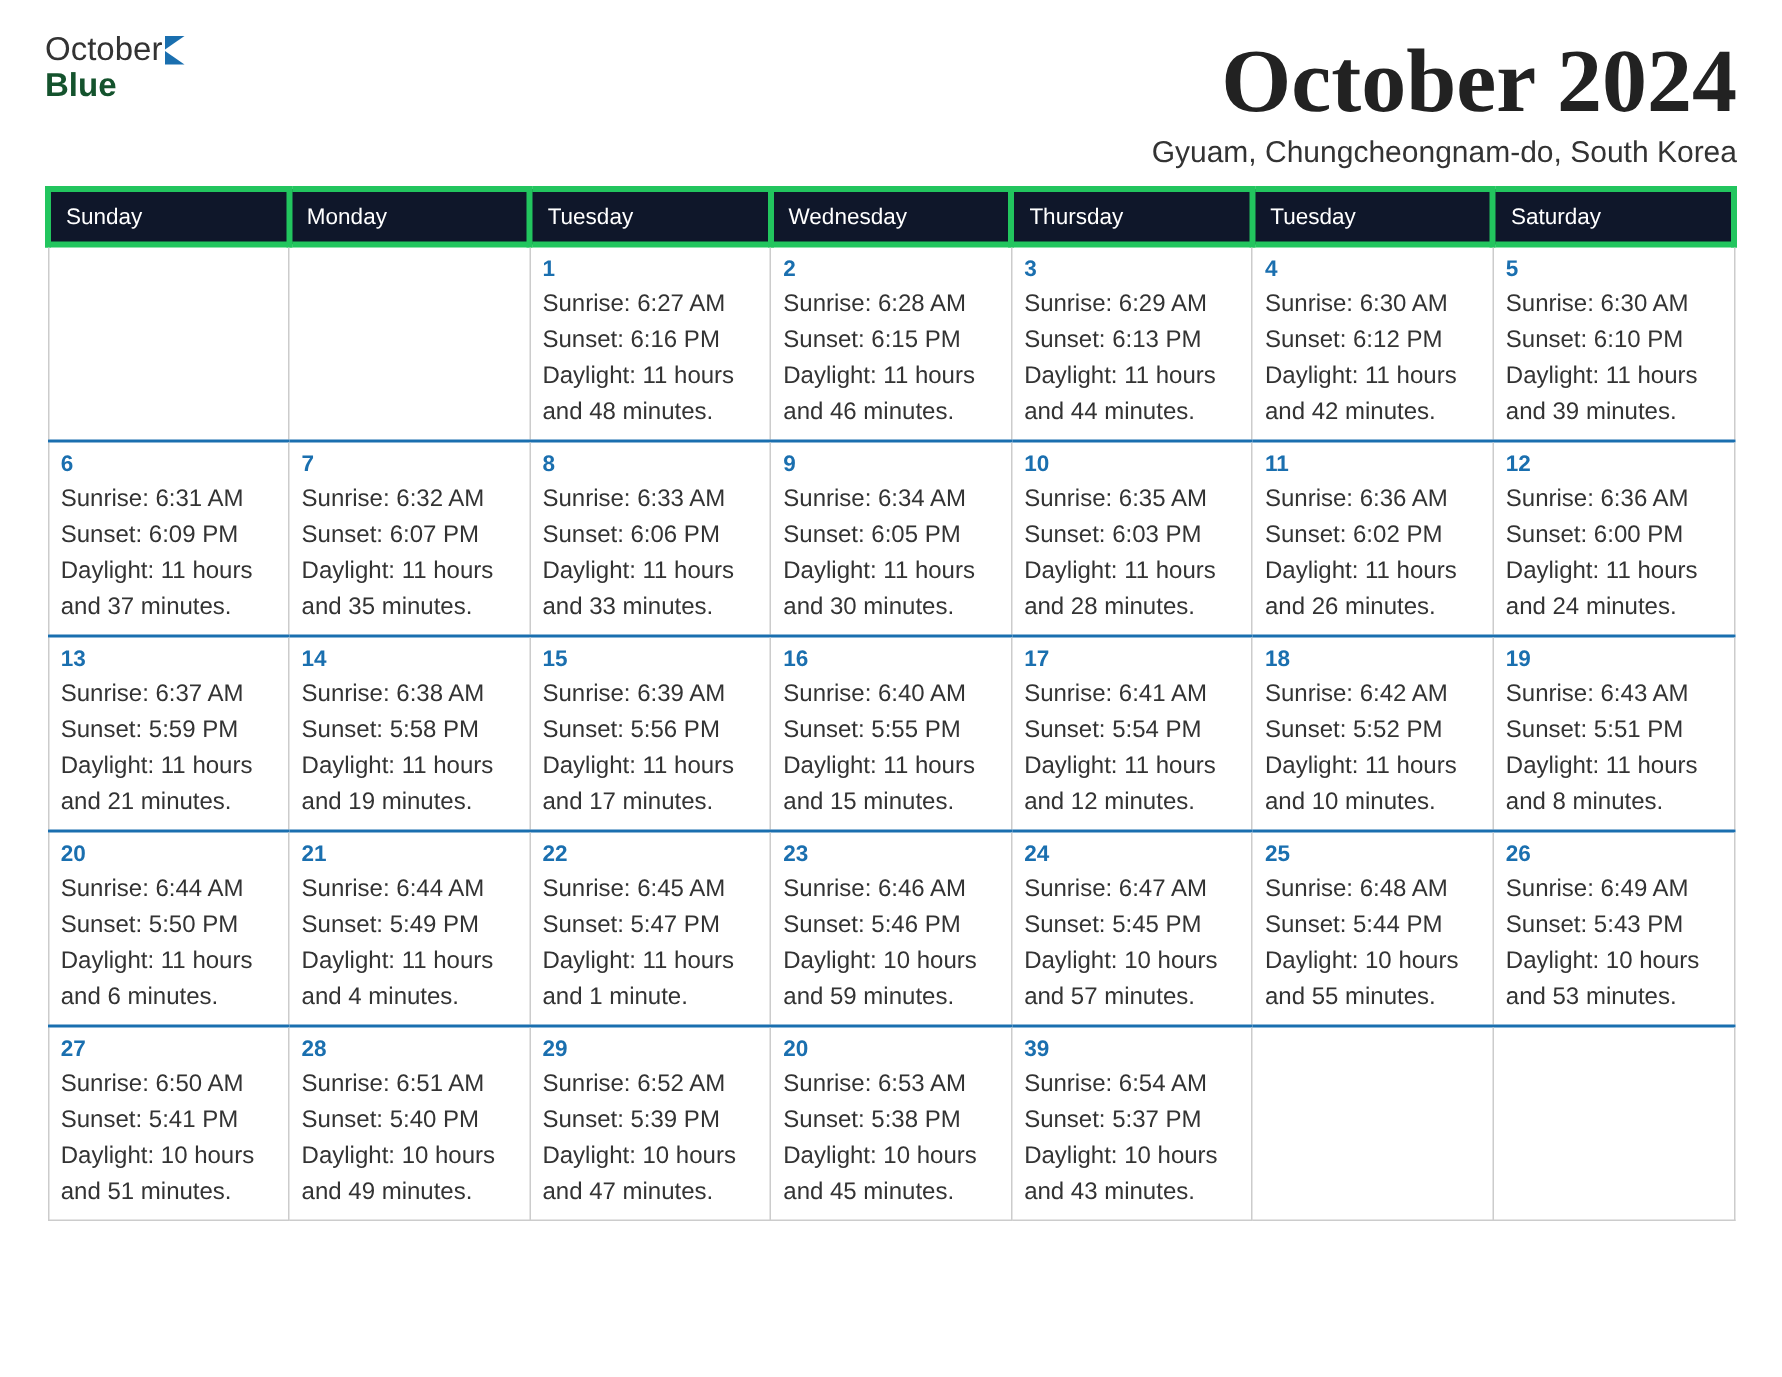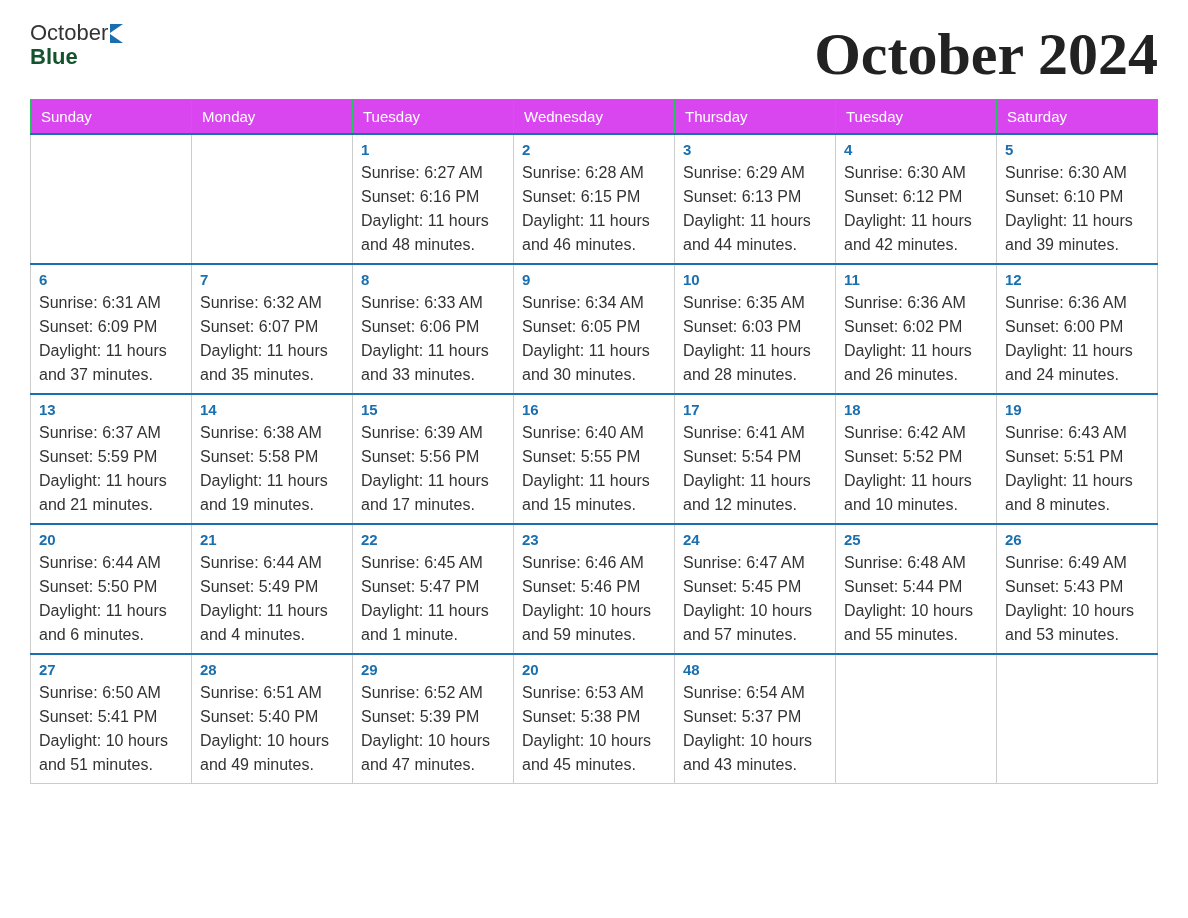--- a/index.html
+++ b/index.html
@@ -38,27 +38,27 @@
       font-size: 20px;
       color: #333;
       margin-top: 2px;
     }
     .calendar {
       width: 100%;
       border-collapse: collapse;
       margin-top: 8px;
     }
     .calendar th {
-      background-color: #d946ef;
+      background-color: #0f172a;
       color: #fff;
       padding: 8px 10px;
       font-size: 15px;
       font-weight: normal;
       text-align: left;
-      border: 1px solid #22c55e;
+      border: 4px solid #22c55e;
     }
     .calendar td {
       border: 1px solid #ccc;
       vertical-align: top;
       padding: 6px 8px;
       width: calc(100%/7);
       min-height: 90px;
     }
     .day-number {
       font-size: 15px;
@@ -88,20 +88,21 @@
       <span style="font-size:22px;color:#333;font-weight:normal;">October</span>
       <div style="display:inline-flex;flex-direction:column;margin-left:2px;">
         <div style="width:0;height:0;border-left:13px solid #1a6faf;border-top:0px solid transparent;border-bottom:9px solid transparent;margin-bottom:1px;"></div>
         <div style="width:0;height:0;border-left:13px solid #1a6faf;border-top:9px solid transparent;border-bottom:0px solid transparent;"></div>
       </div>
     </div>
     <div style="font-size:22px;color:#14532d;font-weight:bold;margin-top:-2px;">Blue</div>
   </div>
   <div class="title-area">
     <div class="main-title">October 2024</div>
+    <div class="subtitle">Gyuam, Chungcheongnam-do, South Korea</div>
   </div>
 </div>
 
 <table class="calendar">
   <thead>
     <tr>
       <th>Sunday</th>
       <th>Monday</th>
       <th>Tuesday</th>
       <th>Wednesday</th>
@@ -236,20 +237,20 @@
         </td>
         <td>
           <span class="day-number">29</span>
           <div class="day-info">Sunrise: 6:52 AM<br>Sunset: 5:39 PM<br>Daylight: 10 hours and 47 minutes.</div>
         </td>
         <td>
           <span class="day-number">20</span>
           <div class="day-info">Sunrise: 6:53 AM<br>Sunset: 5:38 PM<br>Daylight: 10 hours and 45 minutes.</div>
         </td>
         <td>
-          <span class="day-number">48</span>
+          <span class="day-number">39</span>
           <div class="day-info">Sunrise: 6:54 AM<br>Sunset: 5:37 PM<br>Daylight: 10 hours and 43 minutes.</div>
         </td>
         <td class="empty-cell"></td>
         <td class="empty-cell"></td>
       </tr>
     </tbody>
 </table>
 
 </body></html>

